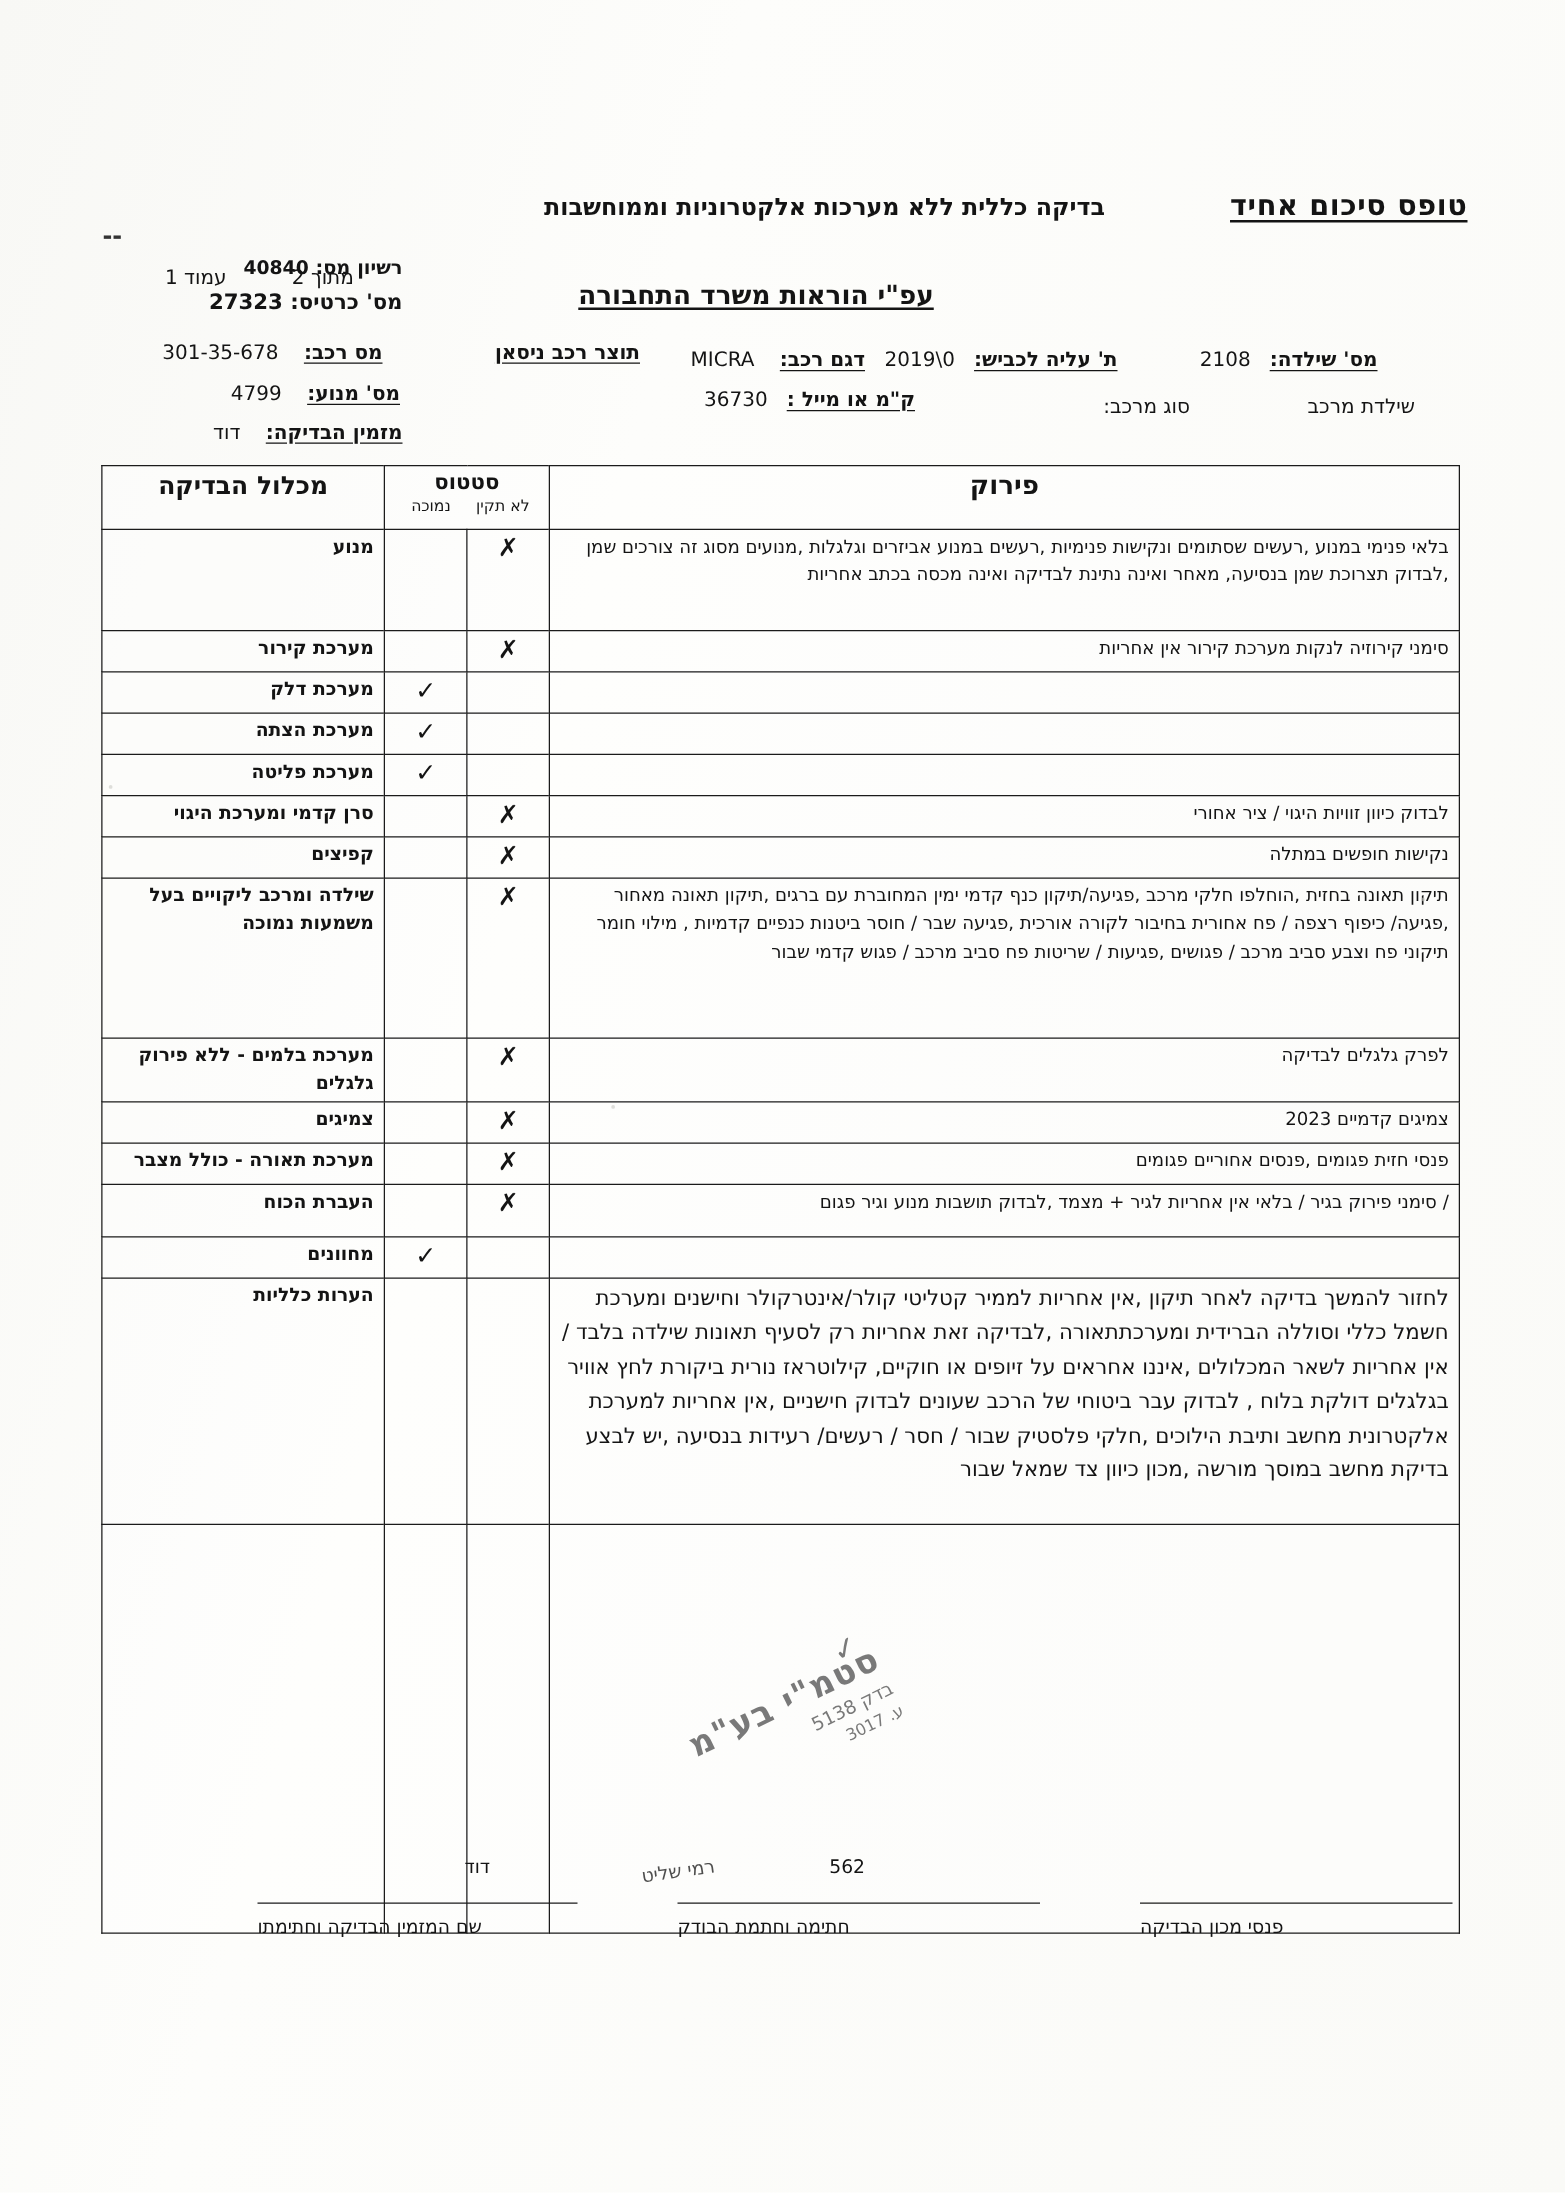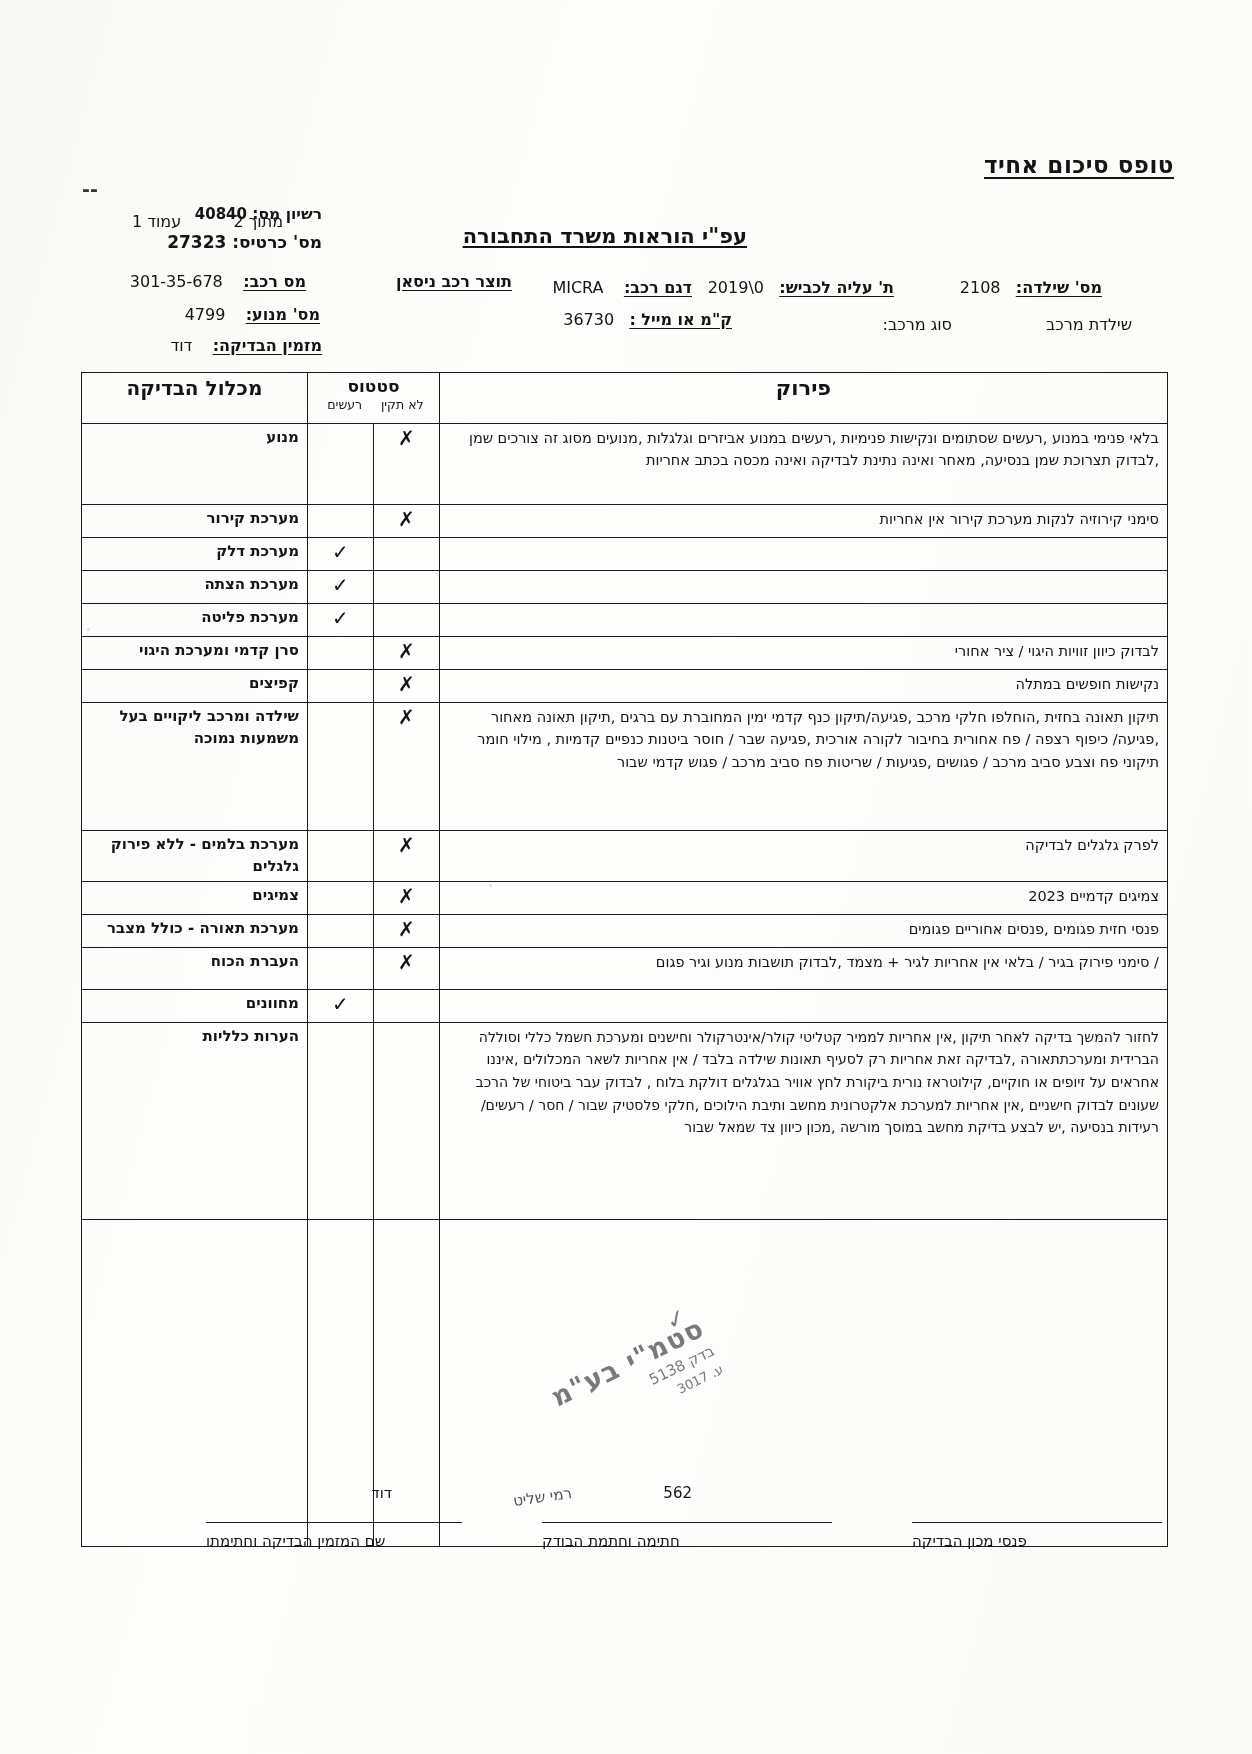--- a/index.html
+++ b/index.html
@@ -184,21 +184,21 @@
   }
   .x-mark { font-family: "DejaVu Sans", sans-serif; font-size: 20px; }
   .v-mark { font-family: "DejaVu Sans", sans-serif; font-size: 20px; }
 
   tr.tall-1 td { height: 74px; }
   tr.h-small td { height: 26px; }
   tr.remarks td { height: 190px; }
   tr.blank-tail td { height: 320px; }
 
   td.remarks-body {
-    font-size: 14px;
+    font-size: 17px;
     line-height: 1.62;
     text-align: right;
     padding: 8px 12px;
   }
 
   
   .stamp {
     position: absolute;
     top: 1352px;
     right: 520px;
@@ -287,20 +287,21 @@
 </style>
 </head>
 <body>
 
 <div class="page">
 
   <div class="hdr">
 
     <div class="hdr-title-right">טופס סיכום אחיד</div>
 
+    <div class="hdr-title-center">בדיקה כללית ללא מערכות אלקטרוניות וממוחשבות</div>
 
     <div class="hdr-dash">--</div>
 
     <div class="hdr-sub-center">עפ"י הוראות משרד התחבורה</div>
 
     <div class="hdr-page">
       <span>מתוך 2</span>
       <span class="sp"></span>
       <span>עמוד 1</span>
     </div>
@@ -371,21 +372,21 @@
       <col class="c-ok">
       <col class="c-assembly">
     </colgroup>
     <thead>
       <tr>
         <th class="finding-h" rowspan="1">פירוק</th>
         <th class="status-h" colspan="2">
           <div>סטטוס</div>
           <div class="sub">
             <span>לא תקין</span>
-            <span>רעשים</span>
+            <span>נמוכה</span>
           </div>
         </th>
         <th class="assembly-h">מכלול הבדיקה</th>
       </tr>
     </thead>
     <tbody>
 
       <tr class="tall-1">
         <td class="finding">בלאי פנימי במנוע ,רעשים שסתומים ונקישות פנימיות ,רעשים במנוע אביזרים וגלגלות ,מנועים מסוג זה צורכים שמן ,לבדוק תצרוכת שמן בנסיעה, מאחר ואינה נתינת לבדיקה ואינה מכסה בכתב אחריות</td>
         <td class="mark"><span class="x-mark">✗</span></td>

